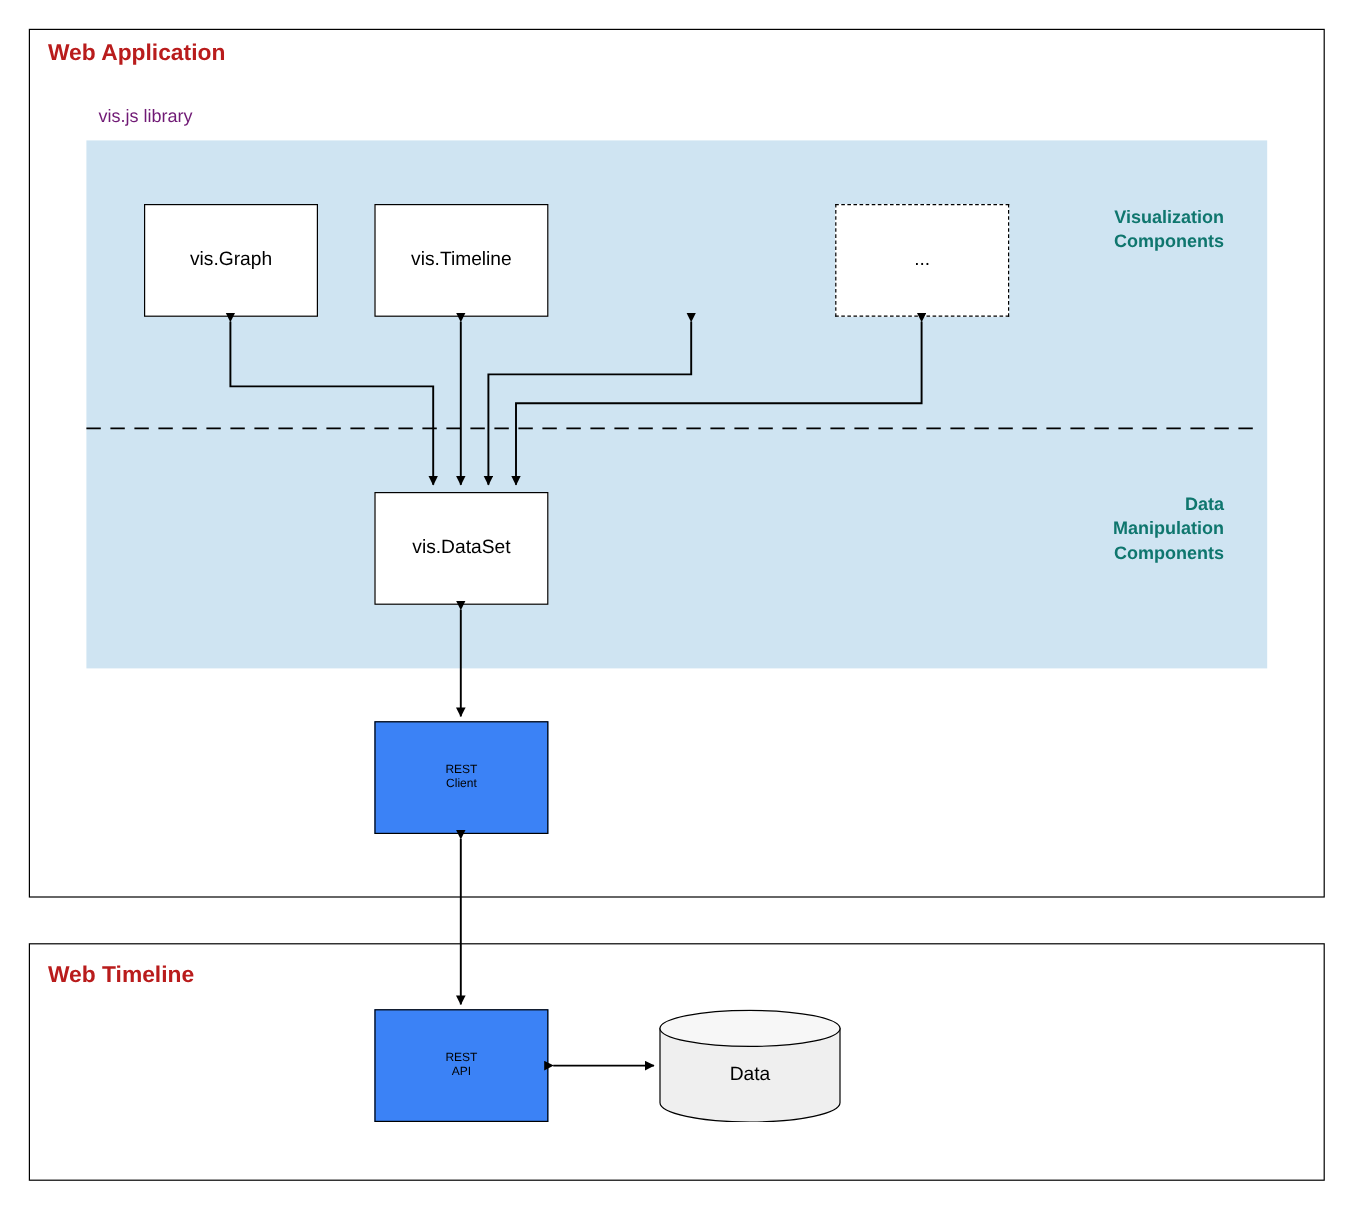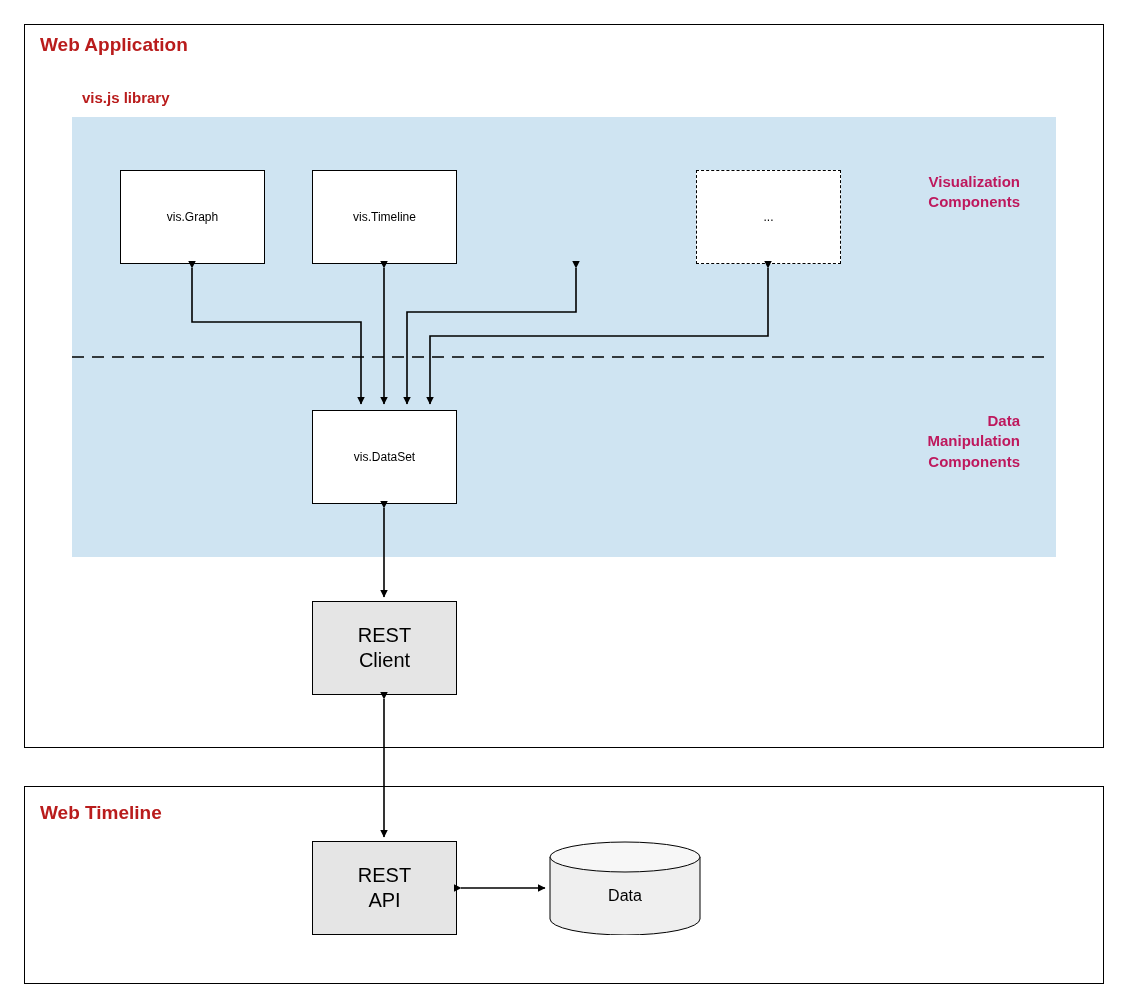--- a/index.html
+++ b/index.html
@@ -28,60 +28,60 @@
   }
   .frame-title {
     position: absolute;
     font-weight: bold;
     font-size: 19px;
     color: #b91c1c;
     white-space: nowrap;
   }
   .section-title {
     position: absolute;
-    font-weight: bold;
+    font-weight: normal;
     font-size: 15px;
-    color: #b91c1c;
+    color: #701a75;
     white-space: nowrap;
   }
   .lib-panel {
     background: #cfe4f2;
     border: none;
   }
   .comp-box {
     background: #ffffff;
     border: 1px solid #000000;
     display: flex;
     align-items: center;
     justify-content: center;
-    font-size: 12px;
+    font-size: 16px;
     text-align: right;
     line-height: 1.2;
   }
   .comp-box.dashed {
     border: 1px dashed #000000;
   }
   .grey-box {
-    background: #e5e5e5;
+    background: #3b82f6;
     border: 1px solid #000000;
     display: flex;
     align-items: center;
     justify-content: center;
-    font-size: 20px;
+    font-size: 10px;
     text-align: center;
     line-height: 1.25;
   }
   .side-label {
     position: absolute;
     font-weight: bold;
     font-size: 15px;
     text-align: right;
     line-height: 1.35;
     white-space: pre-line;
-    color: #be185d;
+    color: #0f766e;
   }
   .cylinder {
     position: absolute;
   }
   svg.overlay {
     position: absolute;
     left: 0;
     top: 0;
     width: 1128px;
     height: 1008px;

